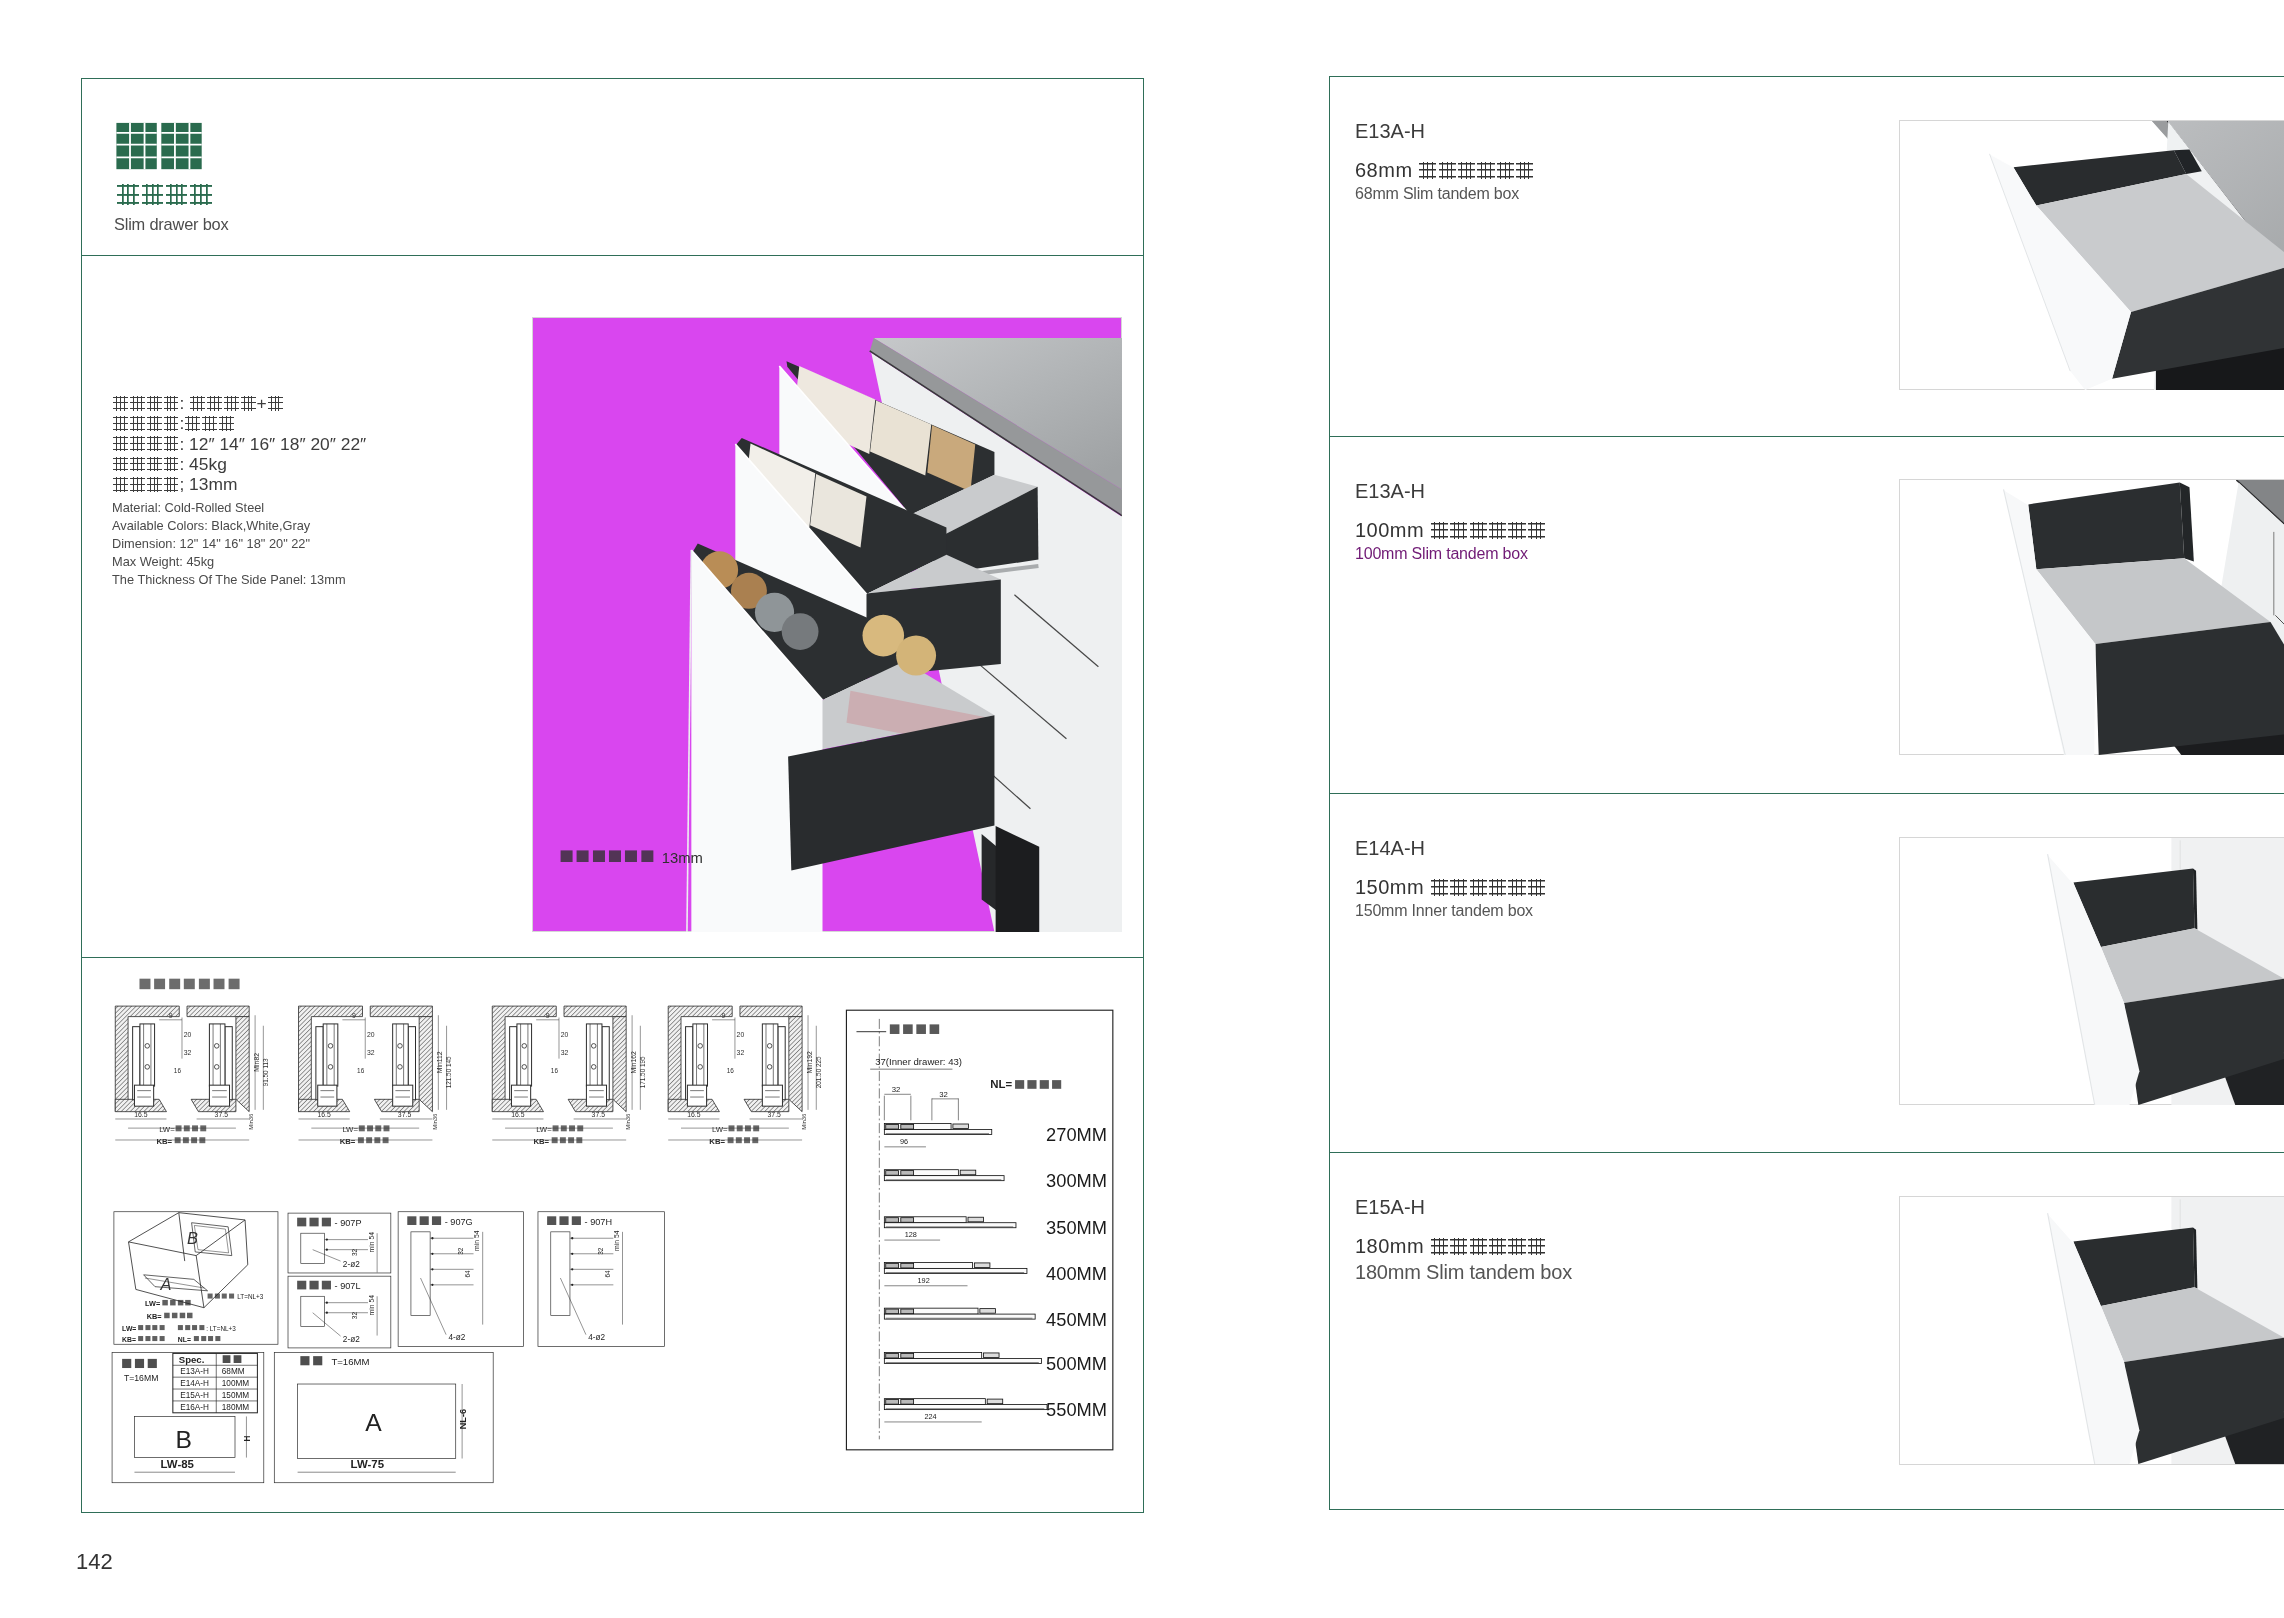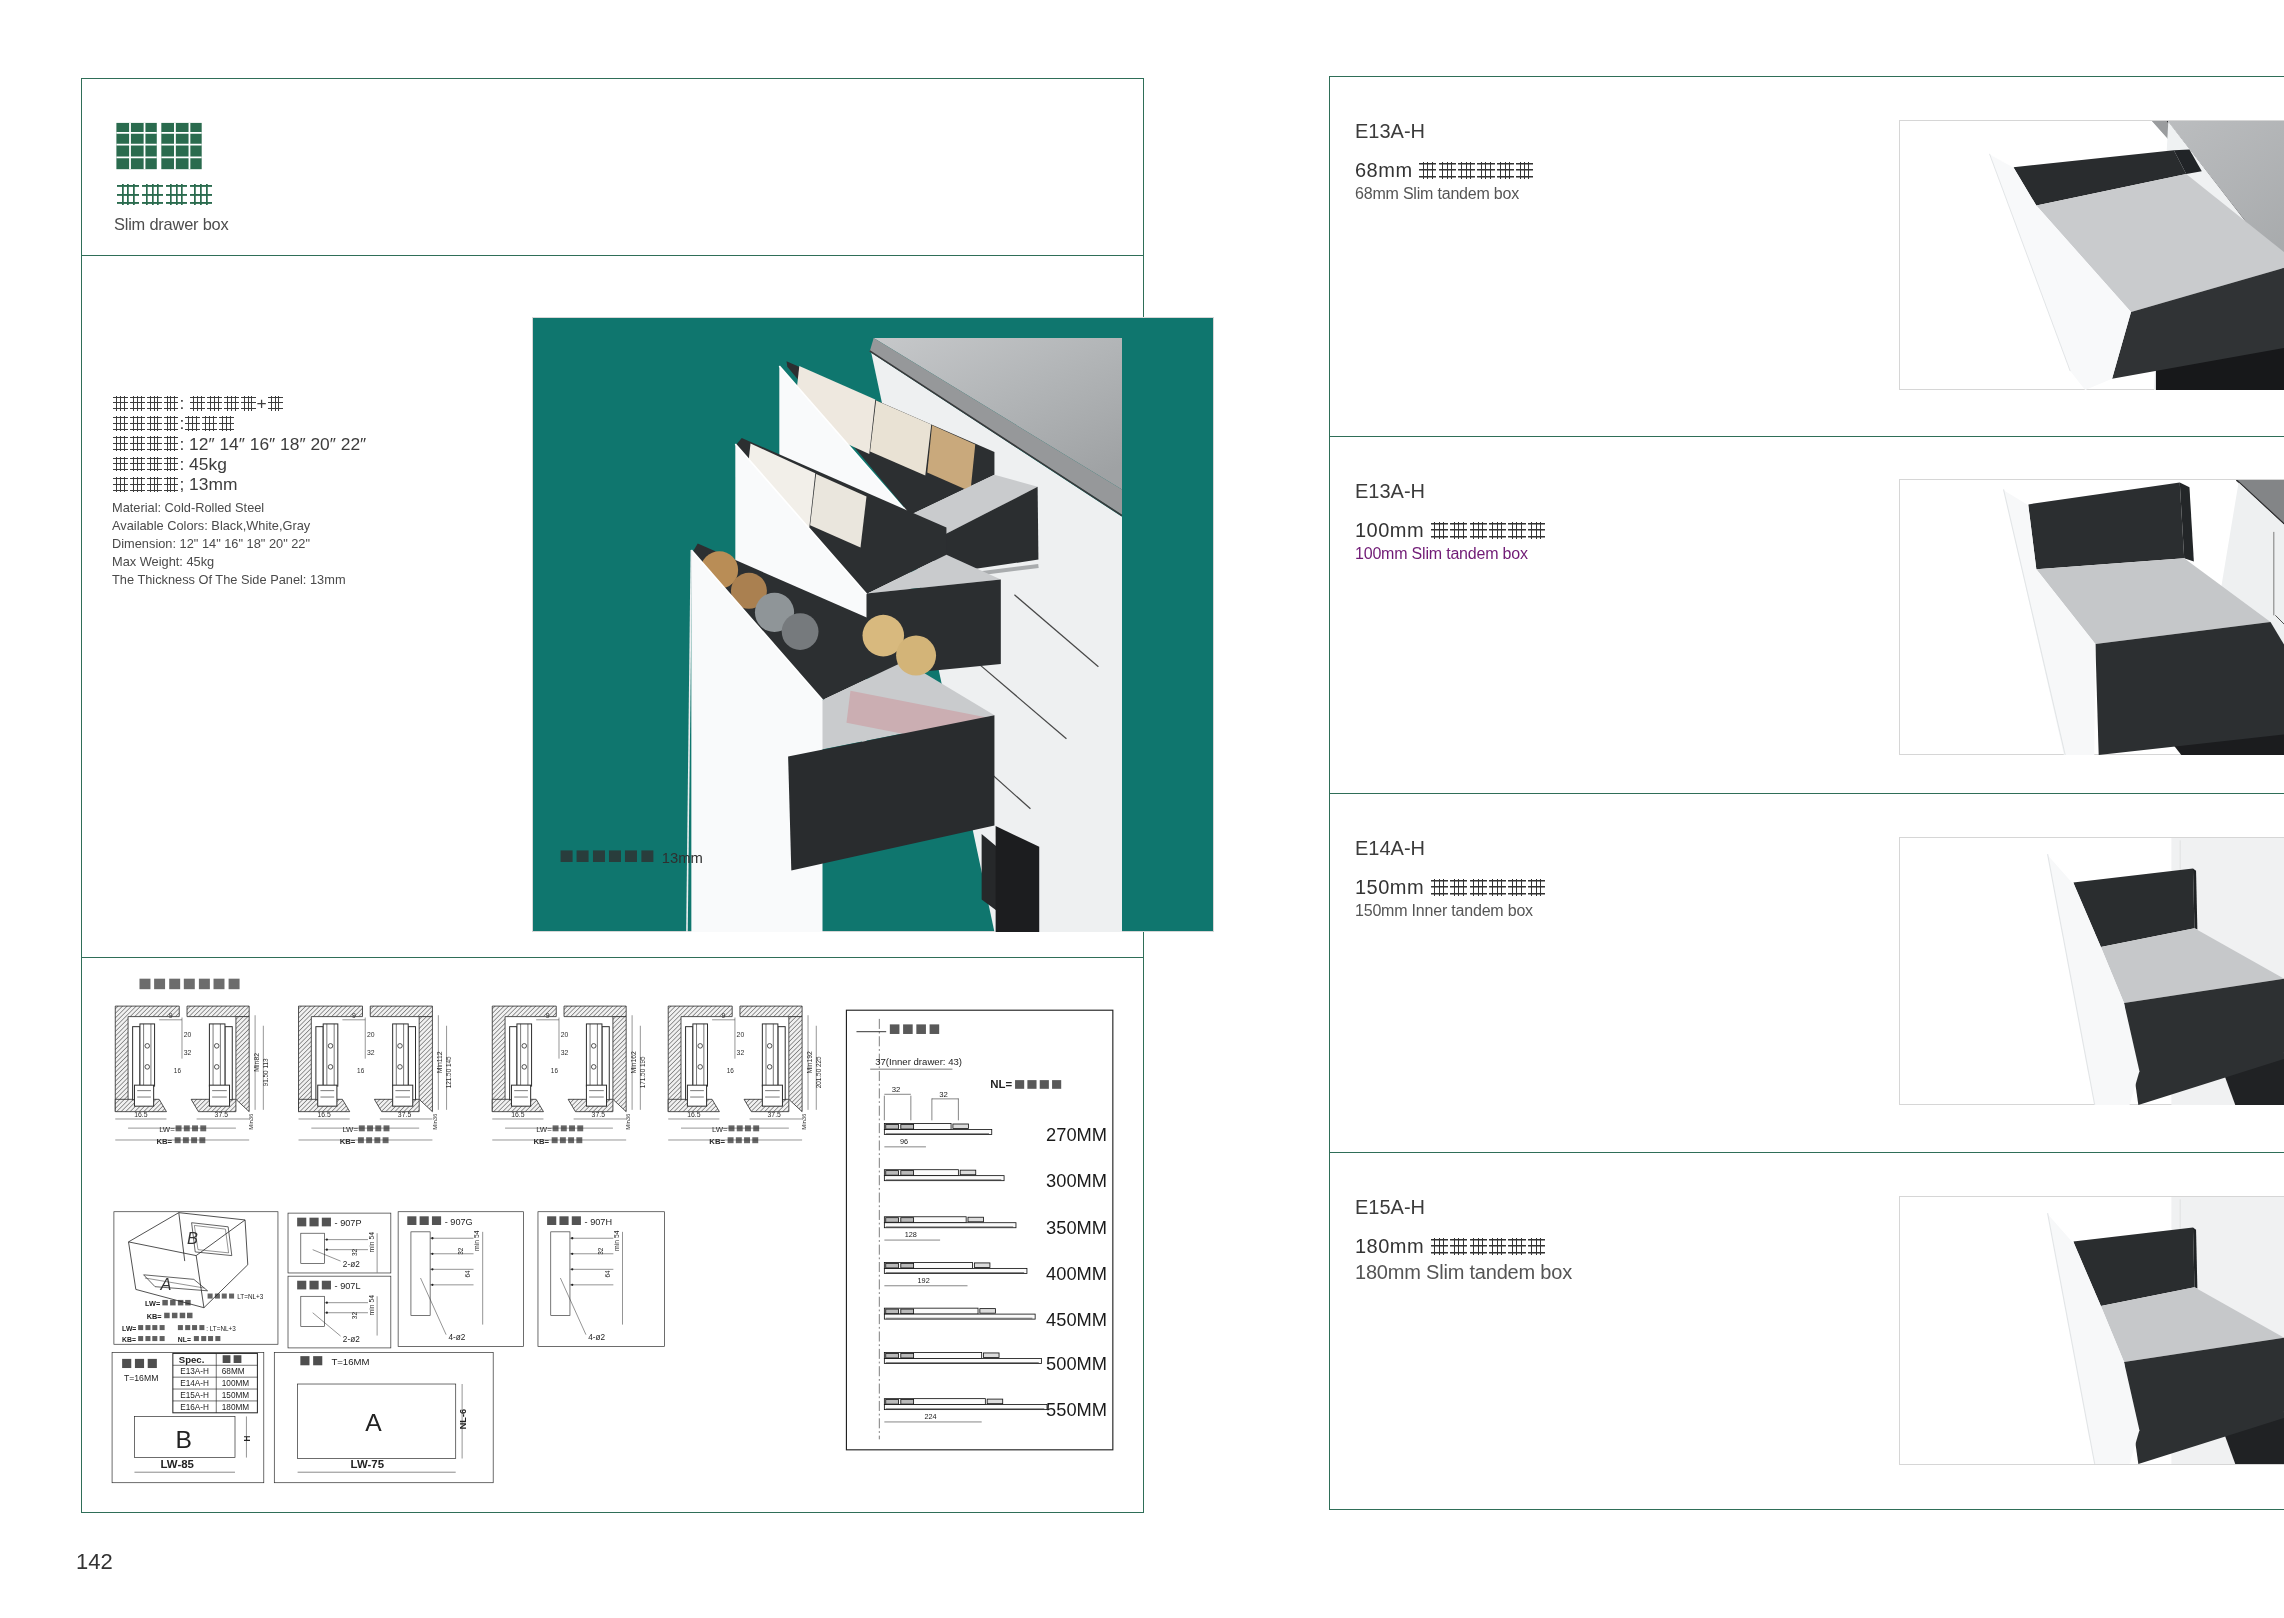--- a/index.html
+++ b/index.html
@@ -52,21 +52,21 @@
 <div class="abs" style="left:112px;top:393px;font-size:17.4px;line-height:20.3px;color:#3d3d3d;">
 <span class="cjr"><i class="cj"></i><i class="cj"></i><i class="cj"></i><i class="cj"></i></span>: <span class="cjr"><i class="cj"></i><i class="cj"></i><i class="cj"></i><i class="cj"></i></span>+<span class="cjr"><i class="cj"></i></span><br>
 <span class="cjr"><i class="cj"></i><i class="cj"></i><i class="cj"></i><i class="cj"></i></span>:<span class="cjr"><i class="cj"></i><i class="cj"></i><i class="cj"></i></span><br>
 <span class="cjr"><i class="cj"></i><i class="cj"></i><i class="cj"></i><i class="cj"></i></span>: 12″ 14″ 16″ 18″ 20″ 22″<br>
 <span class="cjr"><i class="cj"></i><i class="cj"></i><i class="cj"></i><i class="cj"></i></span>: 45kg<br>
 <span class="cjr"><i class="cj"></i><i class="cj"></i><i class="cj"></i><i class="cj"></i></span>; 13mm</div>
 
 <div class="abs" style="left:112px;top:499px;font-size:12.8px;line-height:18px;color:#4a4a4a;">
 Material: Cold-Rolled Steel<br>Available Colors: Black,White,Gray<br>Dimension: 12" 14" 16" 18" 20" 22"<br>Max Weight: 45kg<br>The Thickness Of The Side Panel: 13mm</div>
 
-<div class="abs" style="left:532px;top:317px;width:682px;height:615px;border:0.5px solid #d6d6d6;box-sizing:border-box;background:#0f766e;">
+<div class="abs" style="left:532px;top:317px;width:590px;height:615px;border:0.5px solid #d6d6d6;box-sizing:border-box;background:#d946ef;">
 <svg width="589" height="614" viewBox="6 8 1473 1535" preserveAspectRatio="none">
 <defs>
         <linearGradient id="conc1" x1="0" y1="0" x2="0.8" y2="1">
           <stop offset="0" stop-color="#c6c8ca"></stop>
           <stop offset="0.5" stop-color="#b2b5b7"></stop>
           <stop offset="1" stop-color="#9fa2a4"></stop>
         </linearGradient>
       </defs>
 
 <polygon points="852,95 1479,505 1479,1543 1160,1543" fill="#eef0f1"></polygon>

